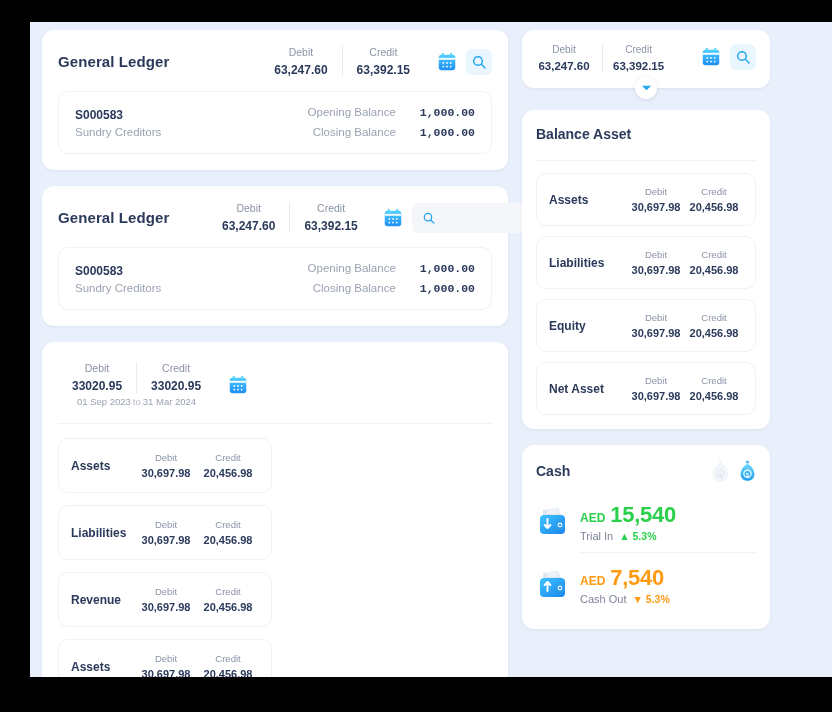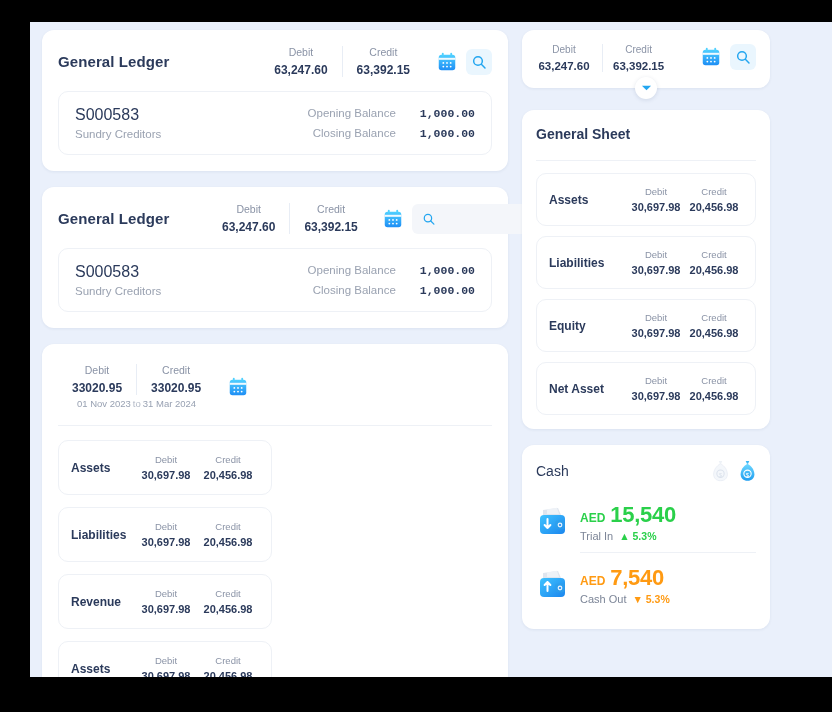--- a/index.html
+++ b/index.html
@@ -104,21 +104,21 @@
   
   .ledger-body { padding: 0 16px 16px 16px; }
   .ledger-row {
     border: 1px solid #eef1f6;
     border-radius: 10px;
     padding: 14px 16px;
     display: flex;
     align-items: center;
   }
   .row-left { flex: 1; }
-  .row-code { font-size: 16px; font-weight: 400; color: #2b3a5b; margin-bottom: 4px; }
+  .row-code { font-size: 12px; font-weight: 700; color: #2b3a5b; margin-bottom: 4px; }
   .row-sub { font-size: 11.5px; color: #9aa2b1; }
   .row-right { text-align: right; }
   .bal-line { display: flex; justify-content: flex-end; align-items: baseline; gap: 24px; }
   .bal-line + .bal-line { margin-top: 7px; }
   .bal-label { font-size: 11.5px; color: #9aa2b1; }
   .bal-value { font-size: 11.5px; font-weight: 700; color: #2b3a5b; min-width: 52px; text-align: right; font-family: Liberation Mono, monospace; }
 
   
   .tb-head { display: flex; align-items: center; padding: 20px 16px 16px 16px; }
   .tb-amt-wrap { display:flex; flex-direction: column; align-items: center; }
@@ -181,21 +181,21 @@
   }
   .bs-cell:last-child { margin-bottom: 0; }
   .bs-name { flex: 1; font-size: 12px; font-weight: 700; color: #2b3a5b; }
   .bs-nums { display: flex; }
   .bs-num { text-align: center; min-width: 58px; }
   .bs-num .amt-label { font-size: 9.5px; margin-bottom: 4px; }
   .bs-num .amt-value { font-size: 11px; }
 
   
   .cash-head { display: flex; align-items: center; padding: 15px 14px 6px 14px; }
-  .cash-title { flex: 1; font-size: 14px; font-weight: 400; color: #2b3a5b; }
+  .cash-title { flex: 1; font-size: 14px; font-weight: 700; color: #2b3a5b; }
   .bag-icons { display: flex; align-items: center; gap: 10px; }
   .bag-svg { width: 17px; height: 22px; display: block; cursor: pointer; }
 
   .cash-body { padding: 4px 14px 16px 14px; }
   .cash-item { display: flex; align-items: center; padding: 10px 0 8px 0; }
   .wallet-svg { width: 34px; height: 32px; display: block; margin-right: 10px; flex: none; }
   .cash-texts { flex: 1; }
   .cash-amount { display: flex; align-items: baseline; gap: 5px; }
   .cash-cur { font-size: 12px; font-weight: 700; }
   .cash-num { font-size: 22px; font-weight: 700; letter-spacing: -.3px; }
@@ -340,21 +340,21 @@
             <div class="amt">
               <div class="amt-label">Debit</div>
               <div class="amt-value">33020.95</div>
             </div>
             <div class="amt">
               <div class="amt-label">Credit</div>
               <div class="amt-value">33020.95</div>
             </div>
           </div>
           <div class="tb-range">
-            <span>01 Nov 2023</span><span class="rng-to">to</span><span>31 Mar 2024</span>
+            <span>01 Sep 2023</span><span class="rng-to">to</span><span>31 Mar 2024</span>
           </div>
         </div>
         <div class="icon-btn" style="margin-left:10px">
           <svg class="cal-svg" viewBox="0 0 24 24">
             <rect x="3" y="4" width="18" height="17" rx="3" fill="url(#cg1)"></rect>
             <rect x="3" y="7.4" width="18" height="2.2" fill="#ffffff" opacity=".92"></rect>
             <rect x="6.4" y="2" width="2" height="4" rx="1" fill="#4fd0ff"></rect>
             <rect x="15.6" y="2" width="2" height="4" rx="1" fill="#4fd0ff"></rect>
             <g fill="#ffffff">
               <circle cx="8" cy="13" r="1"></circle>
@@ -473,21 +473,21 @@
         </div>
       </div>
       <div class="chevron-badge">
         <svg width="11" height="8" viewBox="0 0 12 8">
           <path d="M1 1.5 L6 6.5 L11 1.5 Z" fill="#23a6f0"></path>
         </svg>
       </div>
     </div>
 
     <div class="card">
-      <div class="bs-title">General Sheet</div>
+      <div class="bs-title">Balance Asset</div>
       <div class="bs-divider"></div>
       <div class="bs-list">
 
         <div class="bs-cell">
           <div class="bs-name">Assets</div>
           <div class="bs-nums">
             <div class="bs-num">
               <div class="amt-label">Debit</div>
               <div class="amt-value">30,697.98</div>
             </div>

